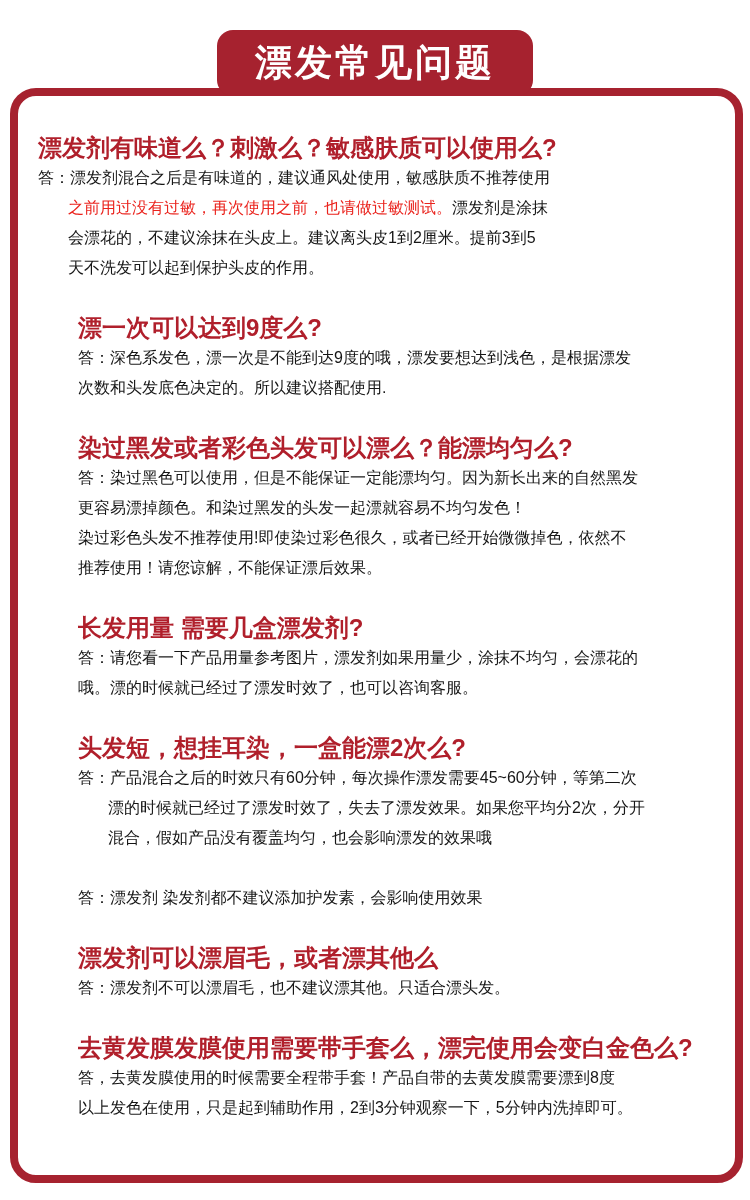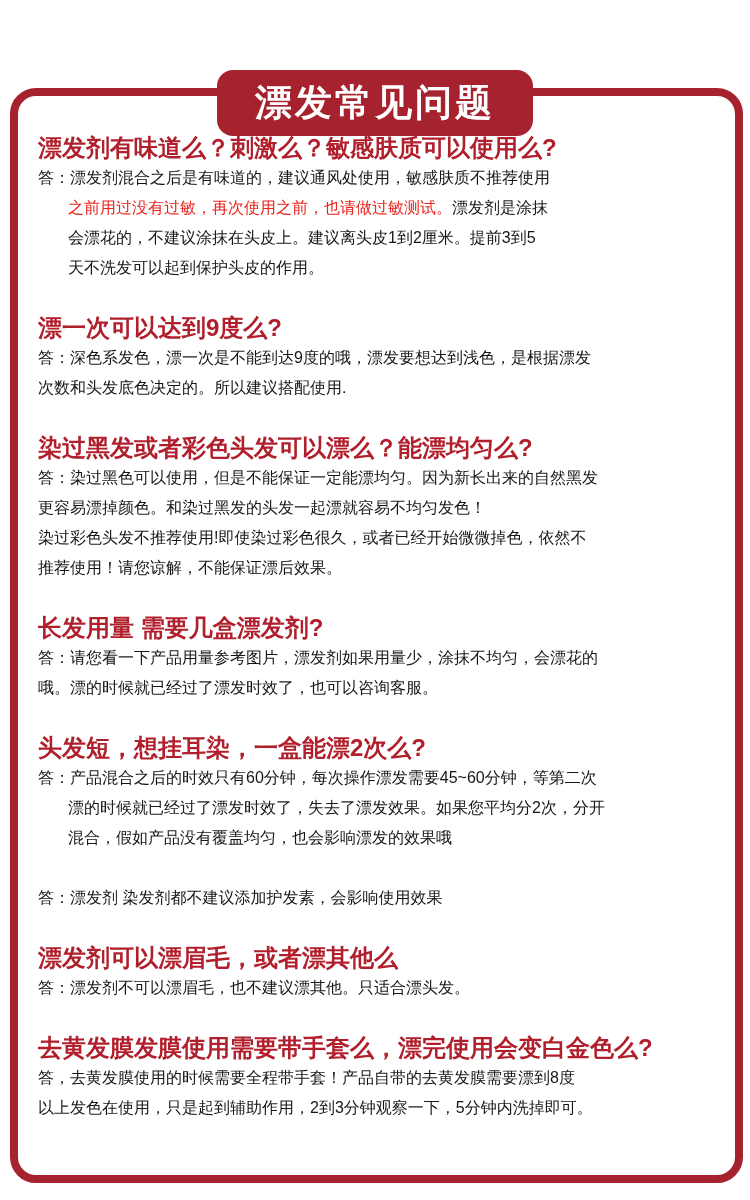--- a/index.html
+++ b/index.html
@@ -37,37 +37,36 @@
     left:217px;
     top:30px;
     width:316px;
     height:66px;
     background:var(--banner-red);
     border-radius:16px;
     display:flex;
     align-items:center;
     justify-content:center;
     z-index:2;
-    margin-top:40px;
   }
   .banner span{
     color:#ffffff;
     font-size:37px;
     font-weight:bold;
     letter-spacing:3px;
     white-space:nowrap;
   }
   .content{
     position:absolute;
     left:38px;
     top:133px;
     width:692px;
     z-index:1;
   }
-  .qa + .qa{margin-top:30px;}
+  .qa + .qa{margin-top:30px;margin-left:40px;}
   .q{
     color:var(--q-red);
     font-weight:bold;
     font-size:24px;
     line-height:30px;
     white-space:nowrap;
   }
   .line{
     font-size:16px;
     line-height:30px;

